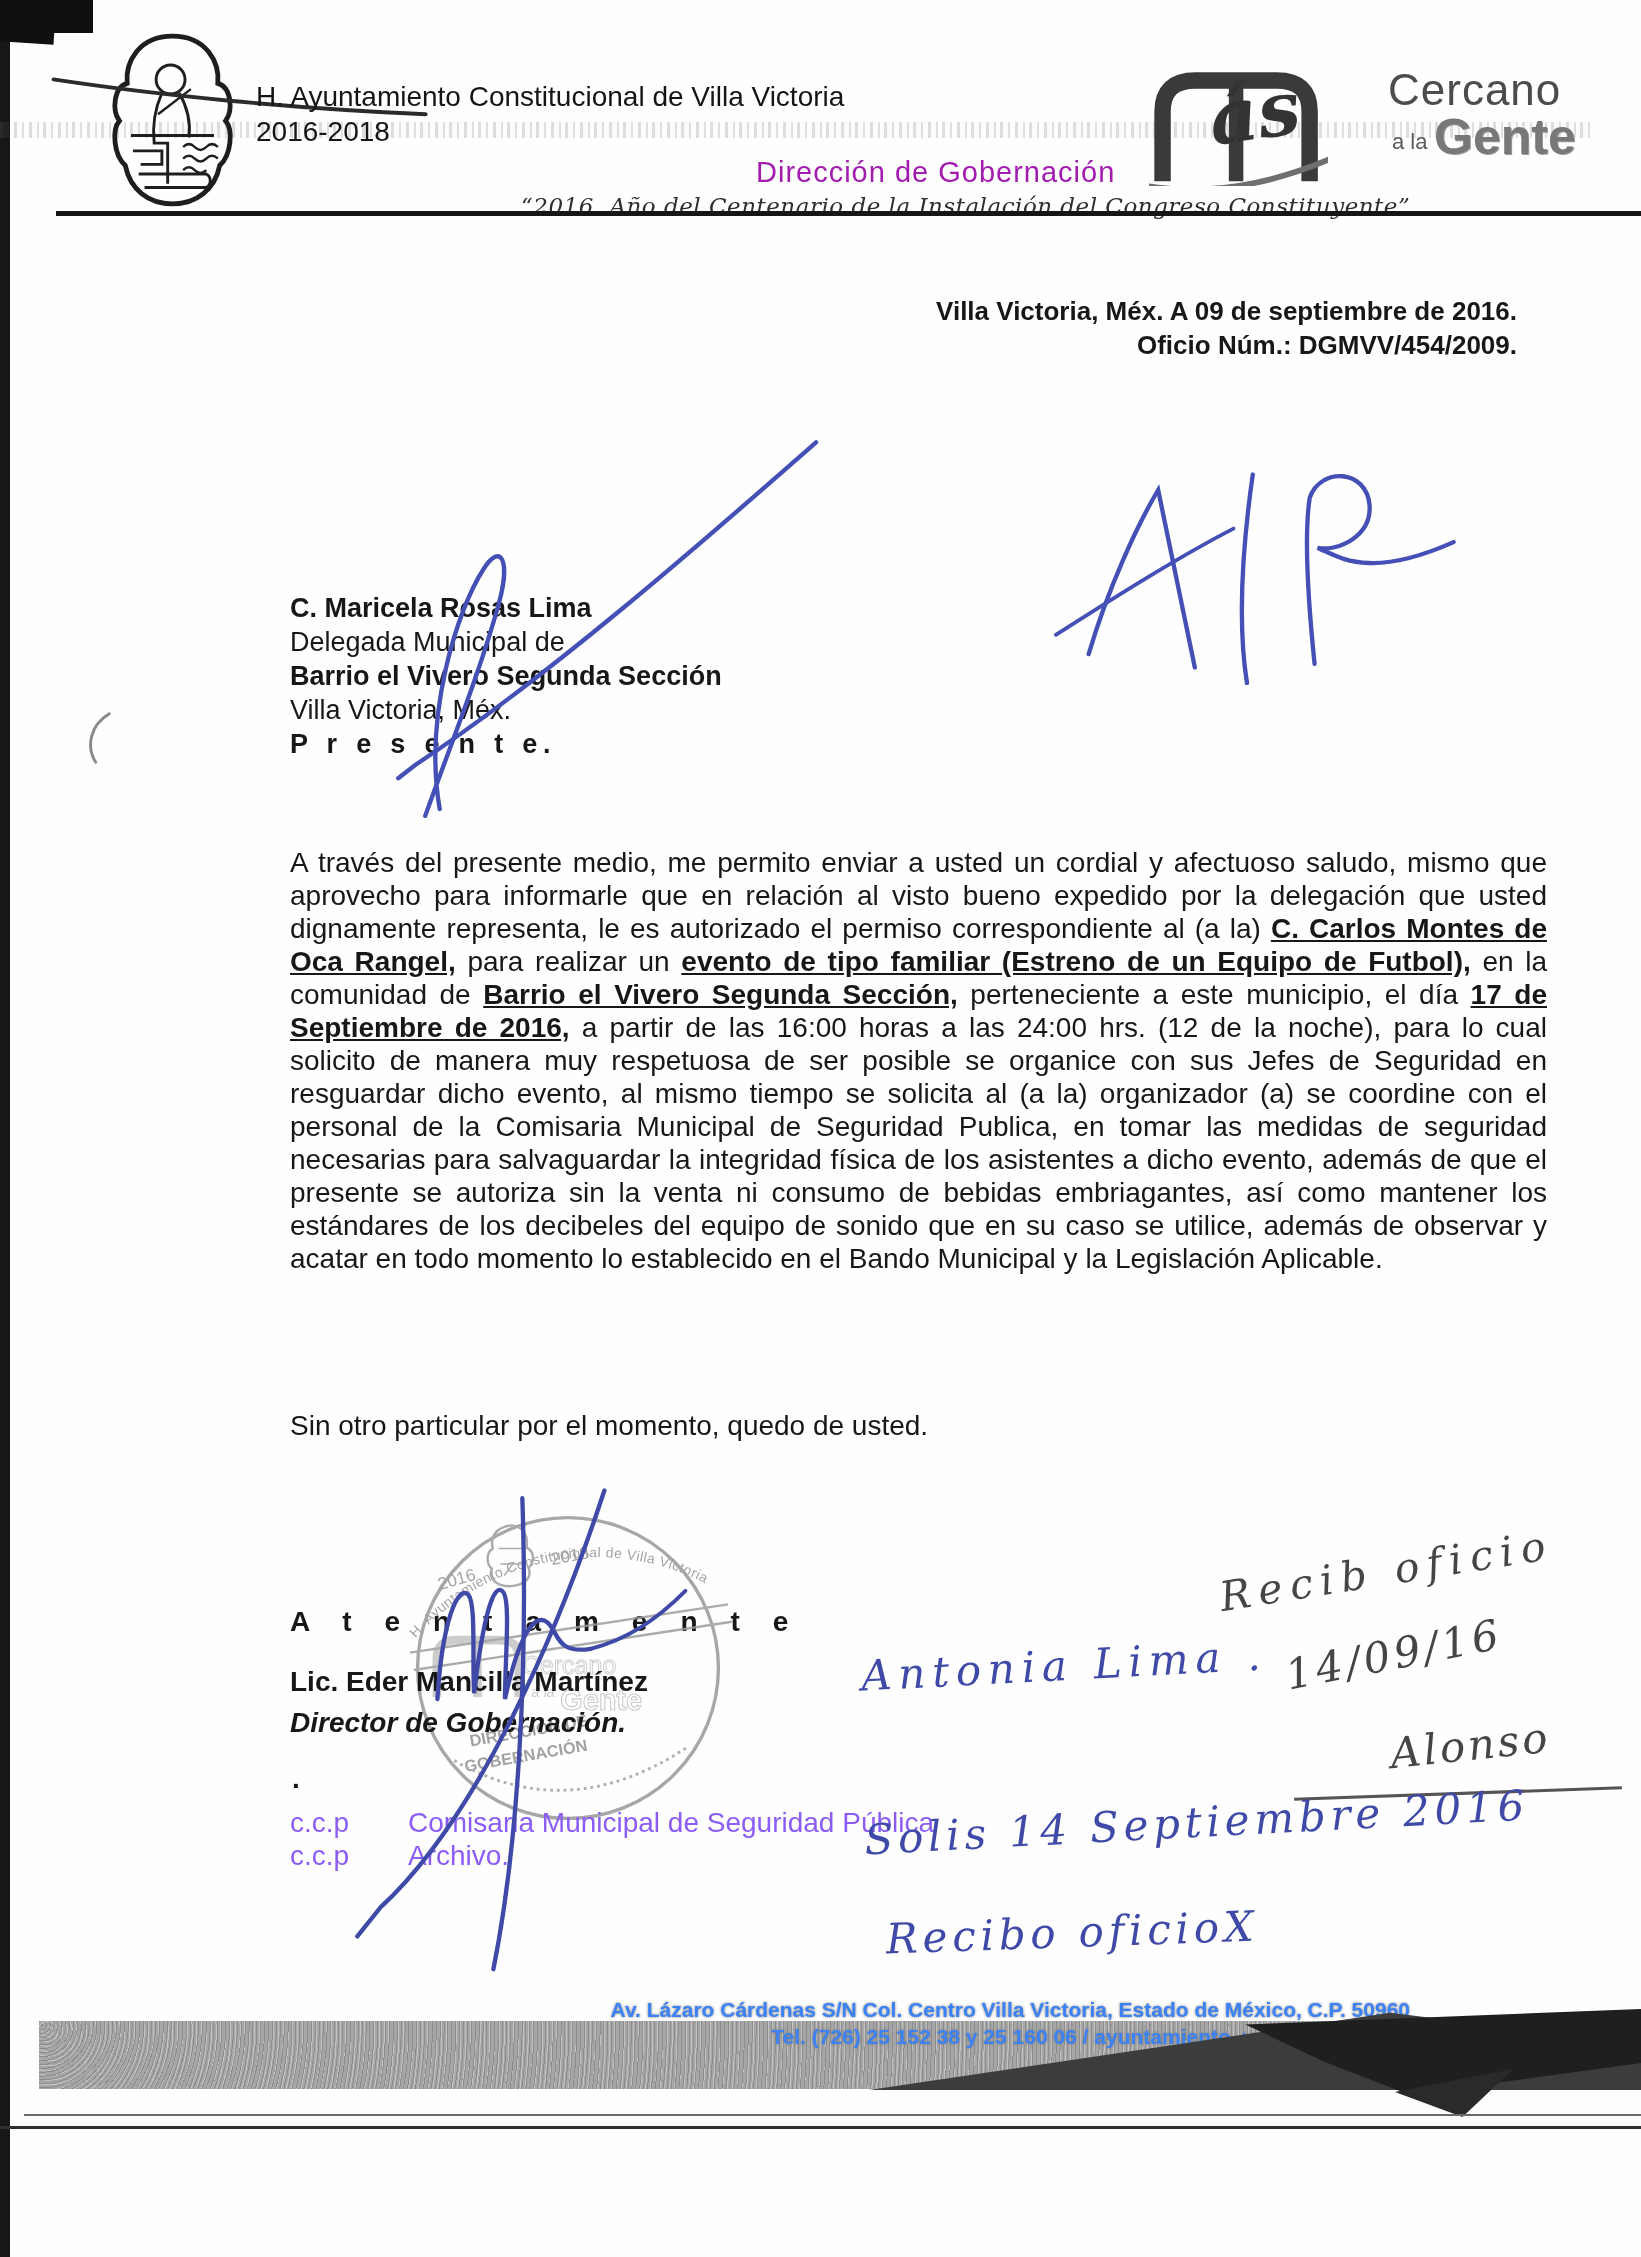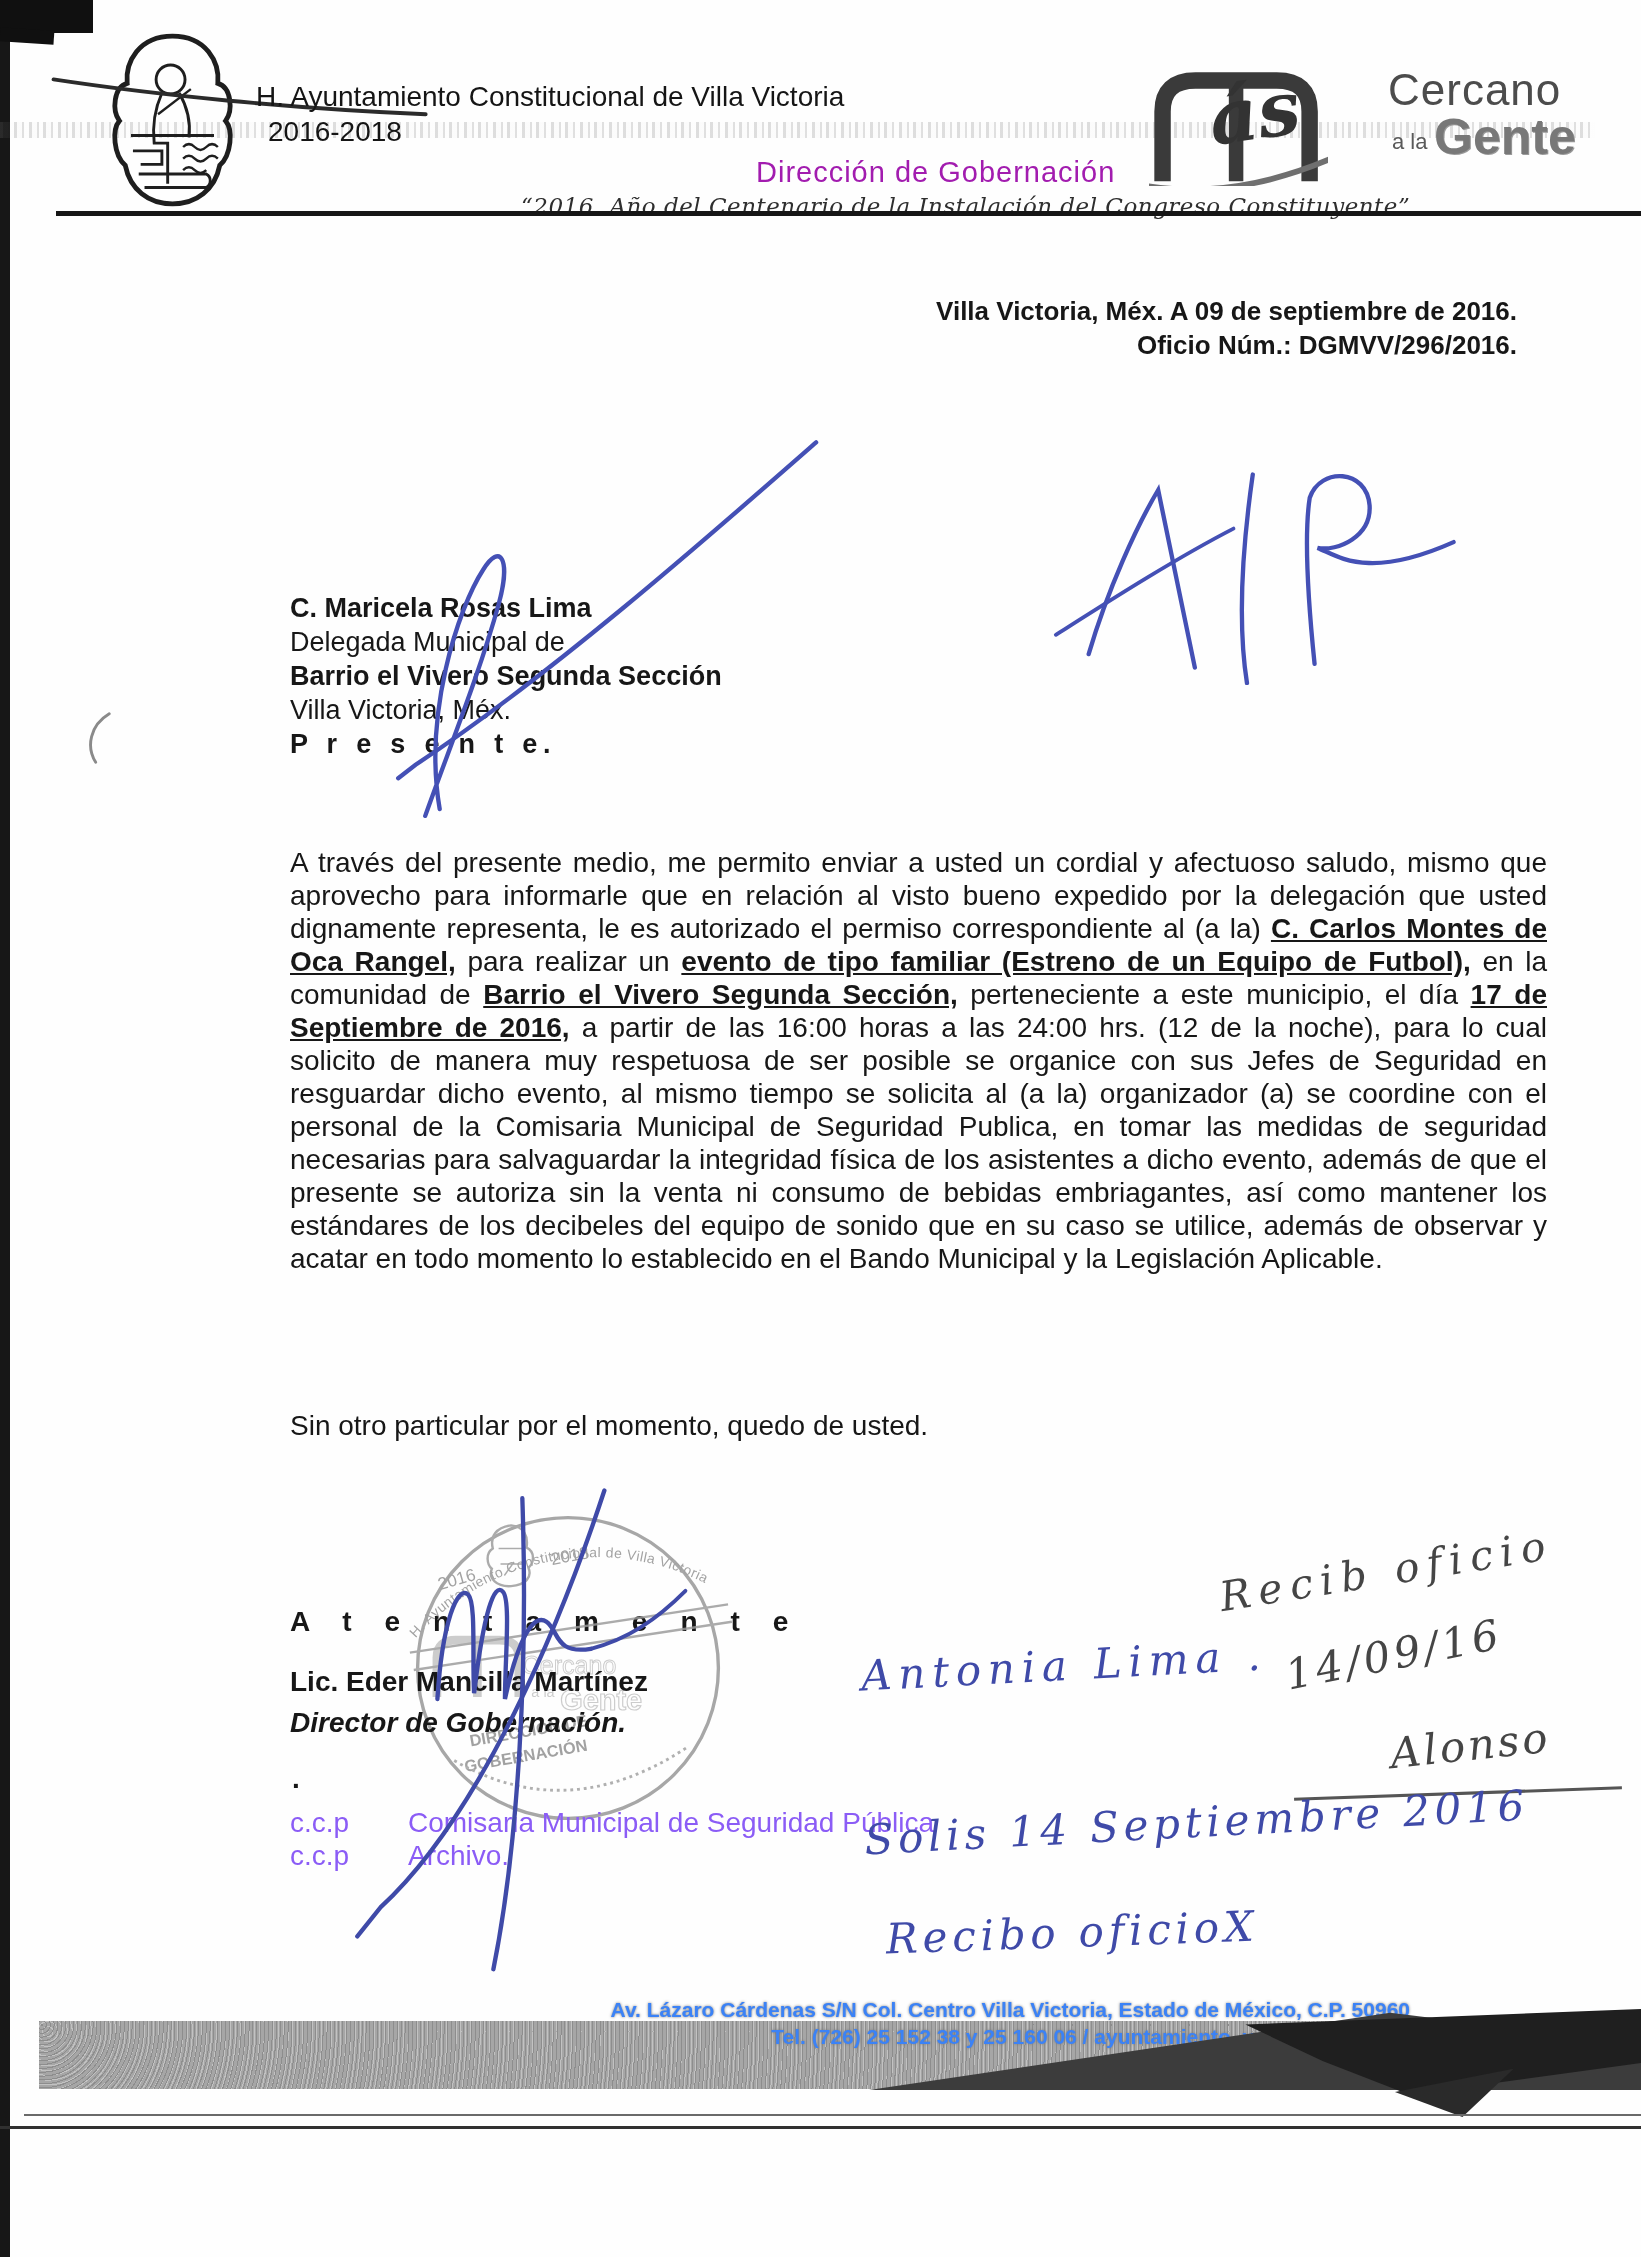--- a/index.html
+++ b/index.html
@@ -7,21 +7,21 @@
        font-family:"Liberation Sans", sans-serif;color:#1c1c1c;overflow:hidden;}
   .abs{position:absolute;}
   
   .edge-bar{left:0;top:0;width:9.7px;height:2257px;background:#171717;}
   .corner-blob{left:0;top:0;width:93px;height:33px;background:#101010;}
   .corner-blob2{left:0;top:29px;width:54px;height:13.5px;background:#101010;transform:rotate(4deg);}
   .noise-strip{left:0;top:122px;width:1595px;height:16.4px;opacity:.5;
     background:repeating-linear-gradient(90deg,rgba(110,110,110,.45) 0 2.9px,rgba(210,210,210,.12) 2.9px 7.7px,rgba(80,80,80,.35) 7.7px 9.7px,rgba(235,235,235,.08) 9.7px 14.5px);}
   
   .org-name{left:256px;top:81px;font-size:28px;color:#151515;}
-  .org-years{left:256px;top:116px;font-size:28px;color:#151515;padding-left:12px;}
+  .org-years{left:256px;top:116px;font-size:28px;color:#151515;}
   .dept{left:756px;top:156px;font-size:29px;color:#a21caf;letter-spacing:1px;}
   .motto{left:521px;top:193px;font-size:23px;color:#2e2e2e;font-family:"DejaVu Serif", serif;
          font-style:italic;letter-spacing:0.5px;}
   .header-rule{left:56px;top:211px;width:1585px;height:4.8px;background:#161616;}
   
   .brand{left:1149px;top:48px;width:463px;height:140px;}
   .brand-cercano{position:absolute;left:239px;top:17.4px;font-size:44px;color:#4c4c4c;letter-spacing:1px;}
   .brand-ala{position:absolute;left:243px;top:81px;font-size:22px;color:#5a5a5a;}
   .brand-gente{position:absolute;left:285px;top:60px;font-size:50px;font-weight:bold;color:#787878;
                text-shadow:1px 1px 0 #9a9a9a;}
@@ -102,21 +102,21 @@
     <path d="M-55,112 Q 60,152 190,96" fill="none" stroke="#6f6f6f" stroke-width="6"></path>
   </svg>
   <span class="brand-as">ás</span>
   <span class="brand-cercano">Cercano</span>
   <span class="brand-ala">a la</span>
   <span class="brand-gente">Gente</span>
 </div>
 
 <div class="abs meta">
   <div>Villa Victoria, Méx. A 09 de septiembre de 2016.</div>
-  <div>Oficio Núm.: DGMVV/296/2016.</div>
+  <div>Oficio Núm.: DGMVV/454/2009.</div>
 </div>
 
 <svg class="abs" style="left:1048px;top:434px;" width="425" height="251" viewBox="0 0 440 260">
   <path d="M42,228 C62,160 92,95 114,58 L152,242" fill="none" stroke="#4450b5" stroke-width="4.5" stroke-linecap="round"></path>
   <path d="M8,208 C60,175 130,130 192,98" fill="none" stroke="#4450b5" stroke-width="4" stroke-linecap="round"></path>
   <path d="M212,42 C202,112 196,195 206,258" fill="none" stroke="#4450b5" stroke-width="4.5" stroke-linecap="round"></path>
   <path d="M276,238 C268,160 266,98 271,66 C282,34 330,36 333,74 C335,106 300,122 279,118 C300,126 330,152 420,112" fill="none" stroke="#4450b5" stroke-width="4.5" stroke-linecap="round"></path>
 </svg>
 
 <div class="abs recipient">

